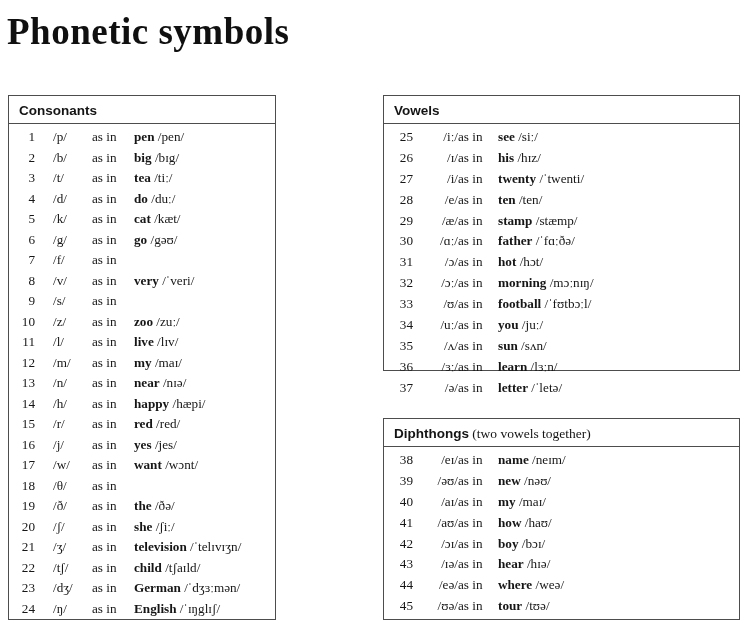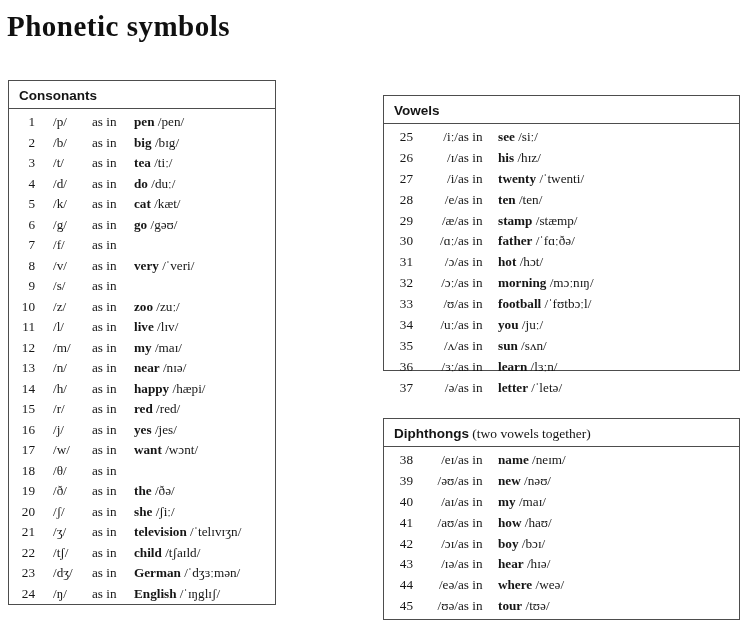--- a/index.html
+++ b/index.html
@@ -7,30 +7,30 @@
     position:relative;
     width:750px;height:627px;
     background:#fff;
     font-family:"Liberation Serif","DejaVu Serif",serif;
     color:#161616;
     overflow:hidden;
   }
   .title{
     position:absolute;left:7px;top:10px;margin:0;
     font-family:"Liberation Serif","DejaVu Serif",serif;
-    font-size:29px;font-weight:bold;letter-spacing:0.5px;
+    font-size:37px;font-weight:bold;letter-spacing:0.5px;
     color:#101010;
   }
   .box{
     position:absolute;
     border:1px solid #4d4d4d;
     background:#fff;
     box-sizing:border-box;
   }
-  .box.consonants{left:8px;top:80px;width:268px;height:525px;}
+  .box.consonants{left:8px;top:95px;width:268px;height:525px;}
   .box.vowels{left:383px;top:95px;width:357px;height:276px;}
   .box.diphthongs{left:383px;top:418px;width:357px;height:202px;}
   .box-header{
     height:27px;line-height:27px;
     border-bottom:1px solid #4d4d4d;
     padding-left:10px;
     white-space:nowrap;overflow:hidden;
   }
   .hdr{
     font-family:"Liberation Sans","DejaVu Sans",sans-serif;

